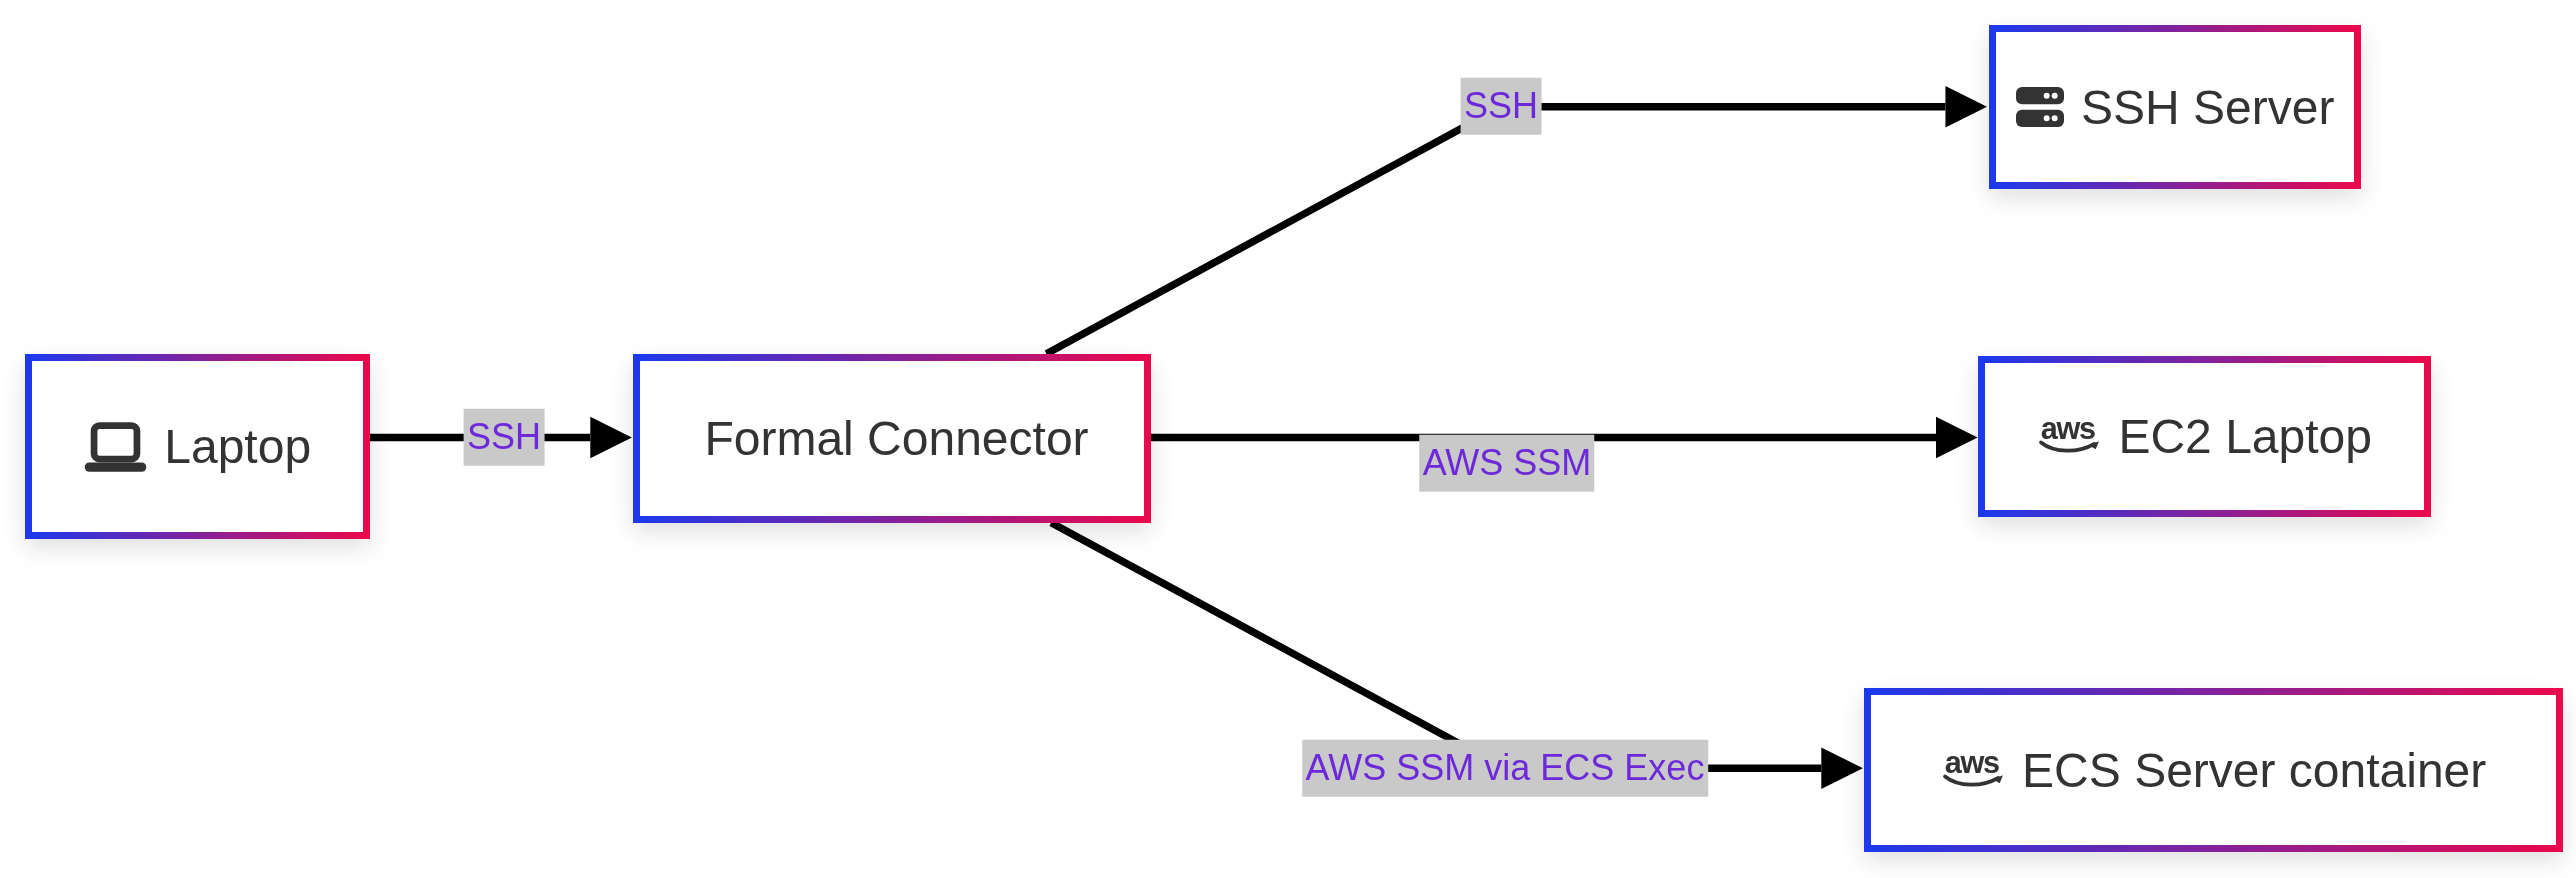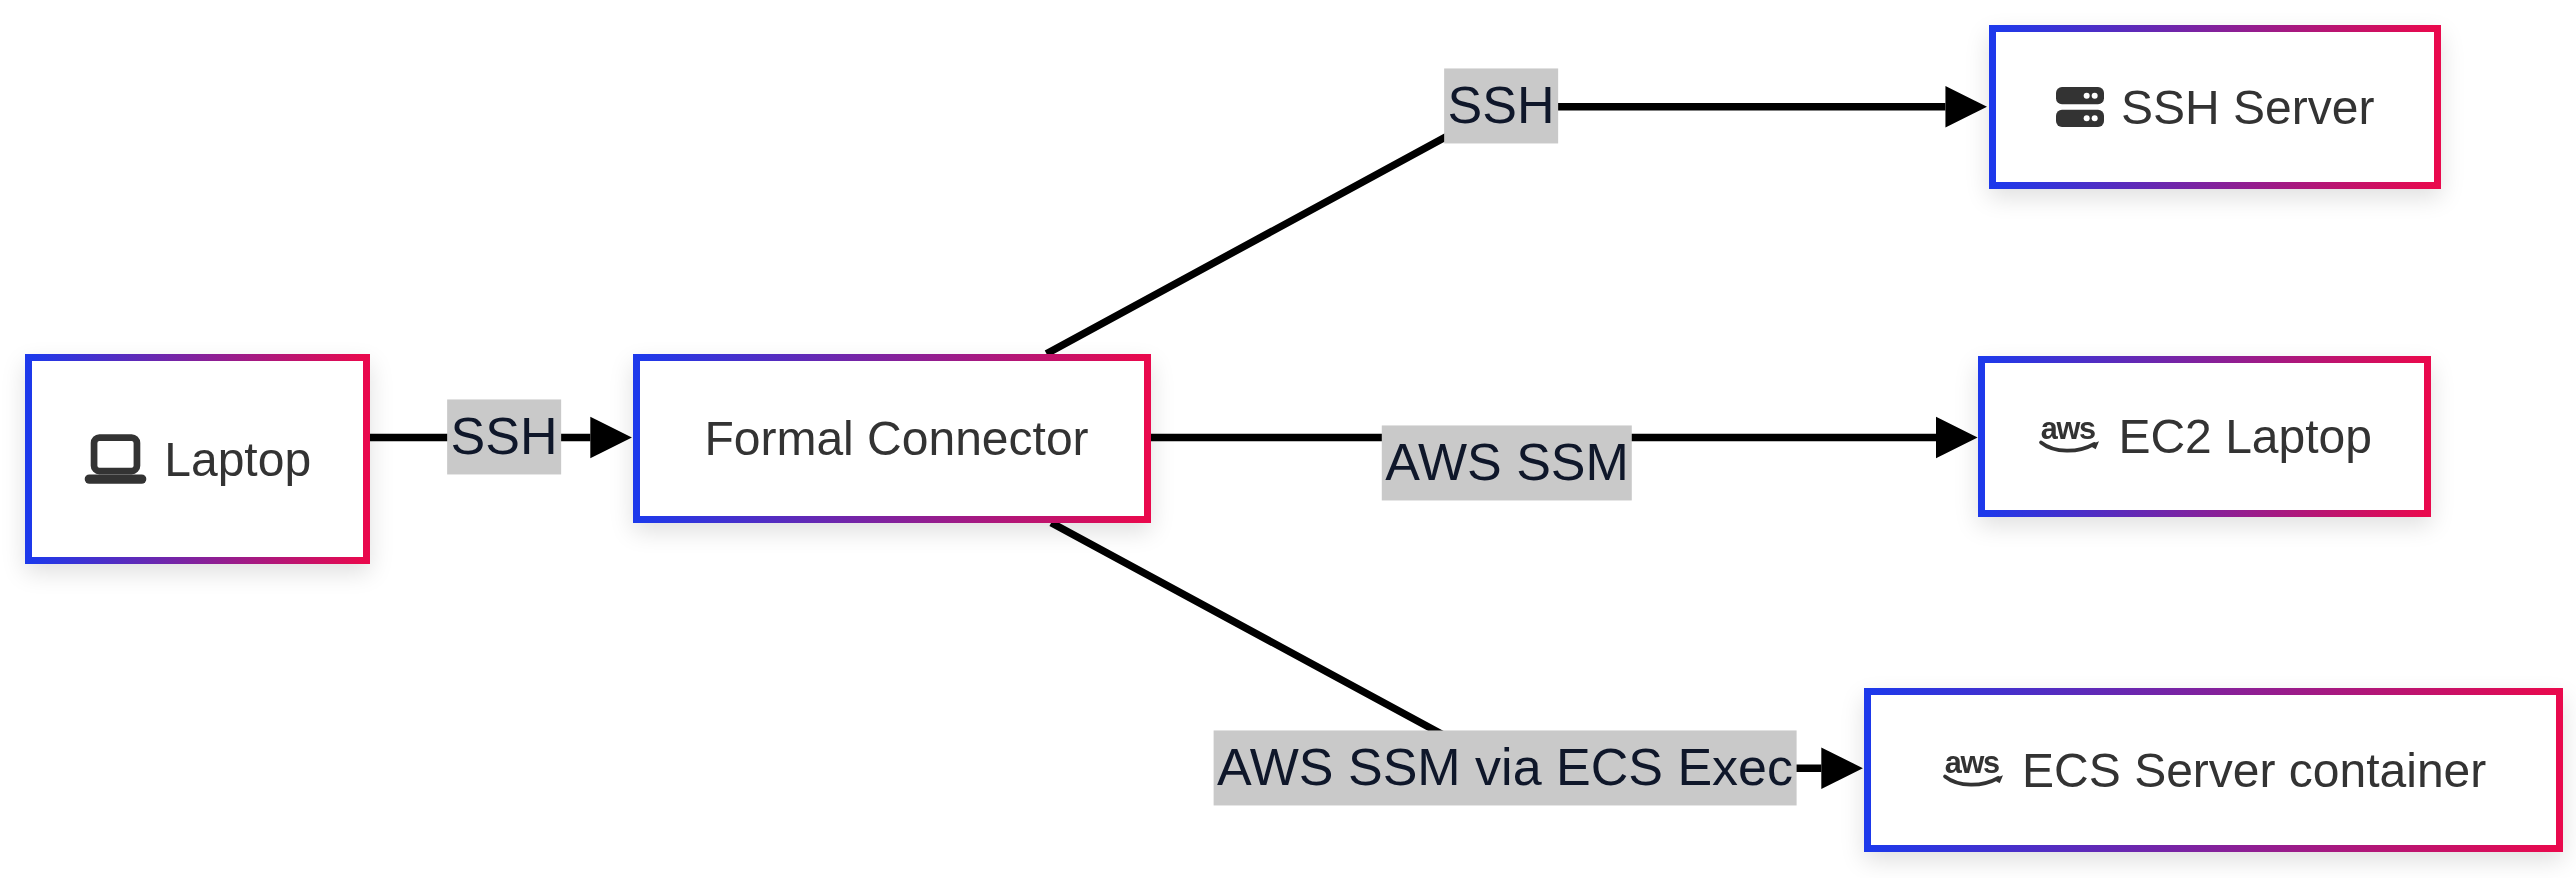--- a/index.html
+++ b/index.html
@@ -22,45 +22,45 @@
   svg.edges {
     position: absolute;
     left: 0; top: 0;
     z-index: 1;
   }
   .edge-label {
     position: absolute;
     z-index: 2;
     transform: translate(-50%, -50%);
     background: #c9c9c9;
-    color: #0f172a;
-    font-size: 52px;
+    color: #6d28d9;
+    font-size: 36px;
     line-height: 1.16;
     padding: 7.4px 3.4px;
     white-space: nowrap;
   }
   .node {
     position: absolute;
     z-index: 3;
     box-sizing: border-box;
     background: #ffffff;
     border: 7.4px solid transparent;
     border-image: linear-gradient(90deg, #1d39eb 0%, #e9094d 100%) 1;
     box-shadow: 0 9.4px 23px rgba(0,0,0,0.13);
     display: flex;
     align-items: center;
     justify-content: center;
     gap: 17.4px;
     color: #333333;
     font-size: 48px;
     white-space: nowrap;
   }
-  #node-laptop        { left: 25px;   top: 354px;  width: 345px;  height: 210px; }
+  #node-laptop        { left: 25px;   top: 354px;  width: 345px;  height: 185px; }
   #node-formal        { left: 633px;  top: 354px;  width: 518px;  height: 169px; padding-left: 9px; }
-  #node-ssh-server    { left: 1989px; top: 25px;   width: 452px;  height: 164px; }
+  #node-ssh-server    { left: 1989px; top: 25px;   width: 372px;  height: 164px; }
   #node-ec2-server    { left: 1978px; top: 356px;  width: 453px;  height: 161px; }
   #node-ecs-fargate   { left: 1864px; top: 688px; width: 699px; height: 164px; }
 
   #label-ssh-1    { left: 504px;  top: 437px; }
   #label-ssh-2    { left: 1501px; top: 106px; }
   #label-aws-ssm  { left: 1507px; top: 463px; }
   #label-ecs-exec { left: 1505px; top: 768px; }
 
   .icon { flex: 0 0 auto; display: block; }
 </style>

